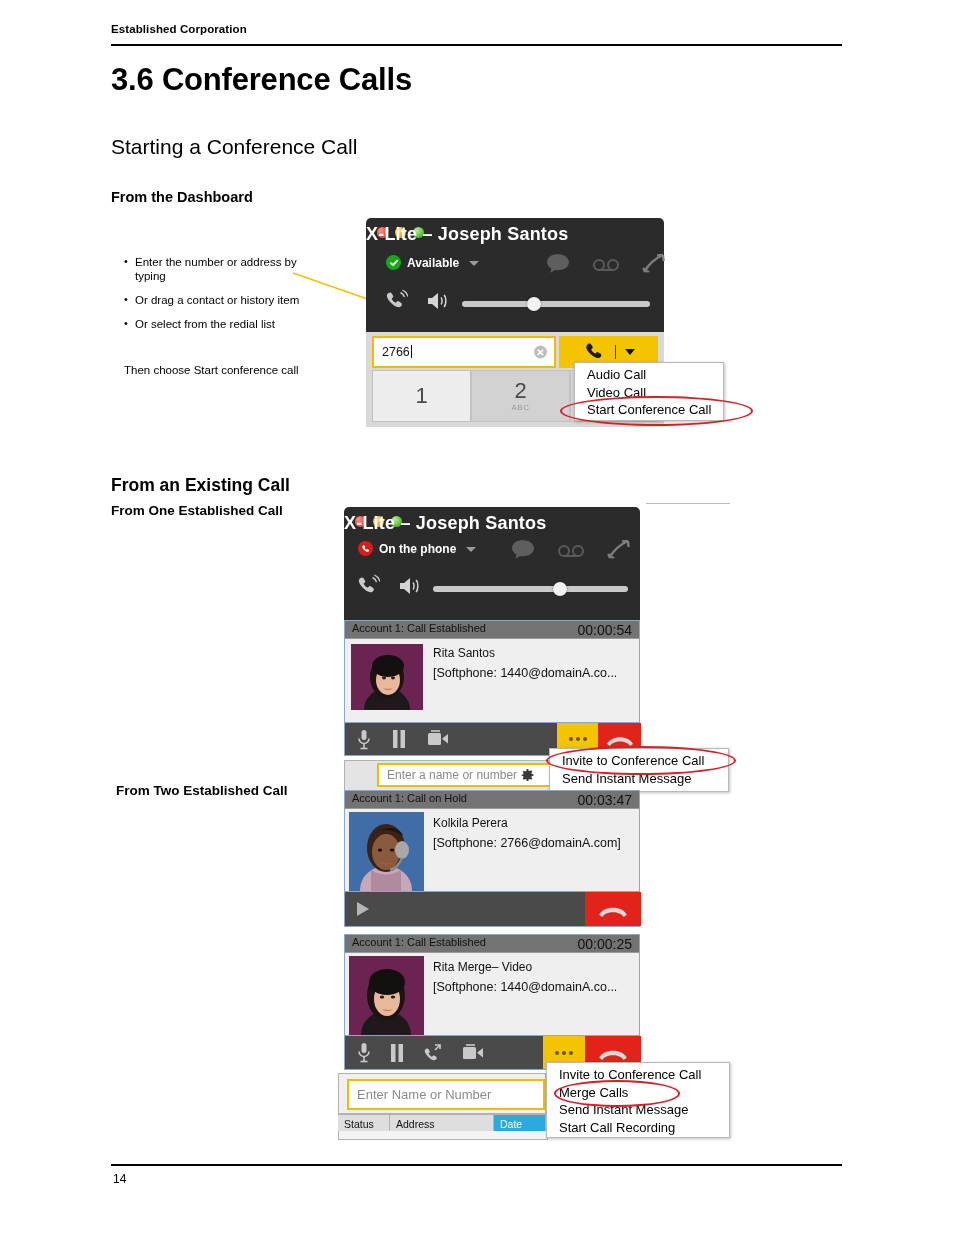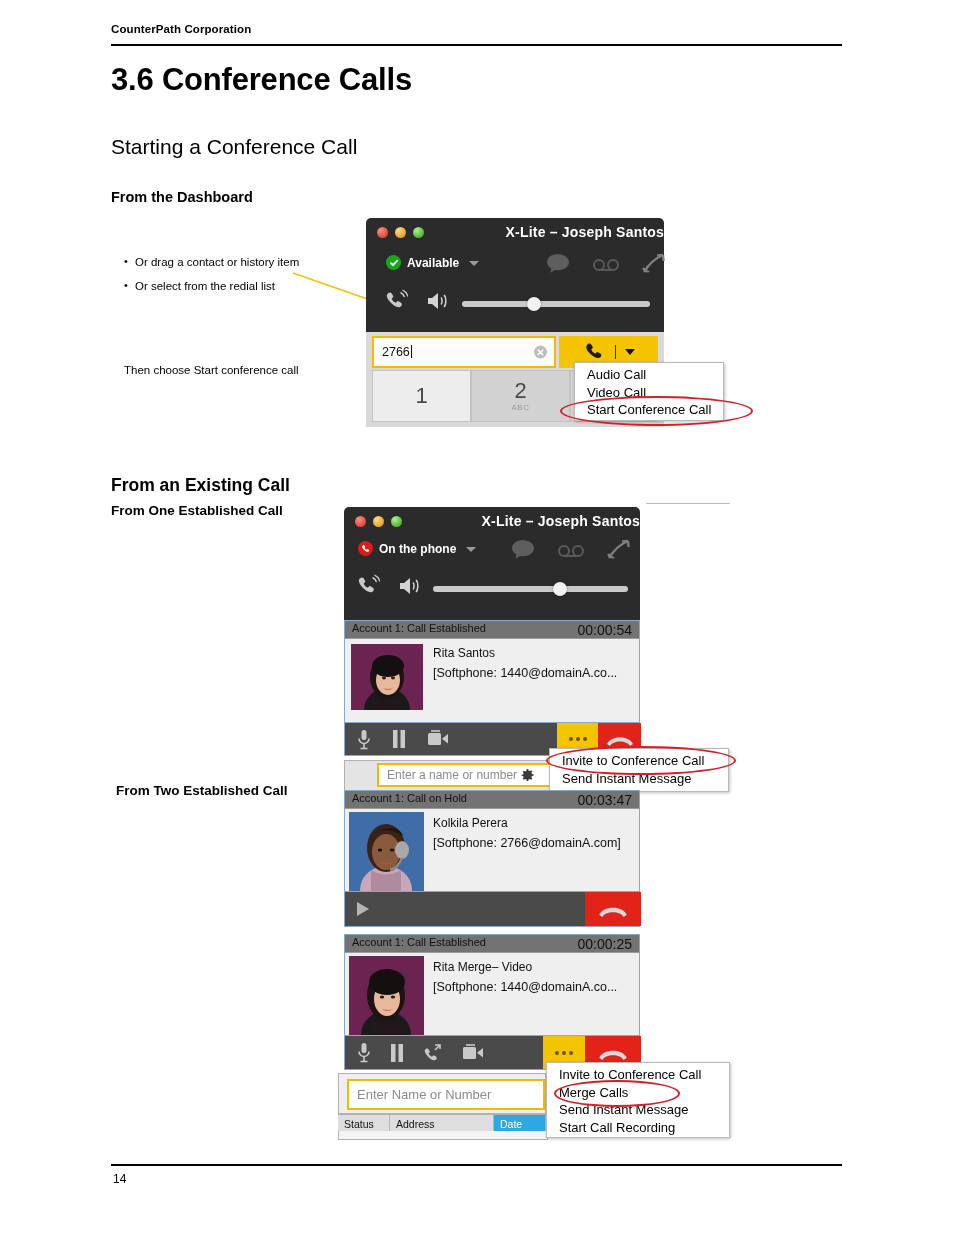--- a/index.html
+++ b/index.html
@@ -51,22 +51,22 @@
 
   
   .xlite{position:absolute;background:#2b2b2b;}
   .titlebar{position:relative;height:28px;}
   .lights{position:absolute;left:11px;top:9px;display:flex;gap:7px;}
   .light{width:11px;height:11px;border-radius:50%;}
   .l-red{background:radial-gradient(circle at 35% 30%,#ff8e82,#e0483c 70%);}
   .l-yel{background:radial-gradient(circle at 35% 30%,#ffd98a,#e8a221 70%);}
   .l-grn{background:radial-gradient(circle at 35% 30%,#b7f08a,#4fb733 70%);}
   .wintitle{
-    position:absolute;left:0;right:0;top:6px;text-align:right;
-    color:#fff;font-size:14px;font-weight:bold;letter-spacing:.2px;
+    position:absolute;left:0;right:0;top:6px;text-align:left;
+    color:#fff;font-size:18px;font-weight:bold;letter-spacing:.2px;
   }
 
   .statusrow{position:relative;height:38px;}
   .presence{position:absolute;left:20px;top:9px;display:flex;align-items:center;gap:6px;}
   .p-dot{width:15px;height:15px;border-radius:50%;display:flex;align-items:center;justify-content:center;}
   .p-dot.avail{background:#17a81a;}
   .p-dot.phone{background:#dd1c17;}
   .p-txt{color:#fff;font-size:12px;font-weight:bold;}
   .caret-d{width:0;height:0;border-left:5px solid transparent;border-right:5px solid transparent;border-top:5px solid #9a9a9a;margin-left:4px;margin-top:2px;}
   .topicons{position:absolute;top:6px;display:flex;align-items:center;gap:22px;}
@@ -147,29 +147,30 @@
   .ftr-num{position:absolute;left:113px;top:1172px;font-size:12px;}
 
   svg{display:block;}
   .play-tri{width:0;height:0;border-top:7px solid transparent;border-bottom:7px solid transparent;border-left:12px solid #b5b5b5;}
 </style>
 </head>
 <body>
 
 <div class="page">
 
-  <div class="hdr-text">CounterPath Corporation</div>
+  <div class="hdr-text">Established Corporation</div>
   <div class="hdr-rule"></div>
 
   <div class="h1">3.6 Conference Calls</div>
   <div class="h2">Starting a Conference Call</div>
   <div class="h3 a">From the Dashboard</div>
 
   <div class="bullets">
     <ul>
+      <li>Enter the number or address by typing</li>
       <li>Or drag a contact or history item</li>
       <li>Or select from the redial list</li>
     </ul>
   </div>
   <div class="then-line">Then choose Start conference call</div>
 
   <svg class="pointer" viewBox="0 0 83 30">
     <line x1="0" y1="0" x2="83" y2="29" stroke="#f2c200" stroke-width="1.6"></line>
   </svg>
 

